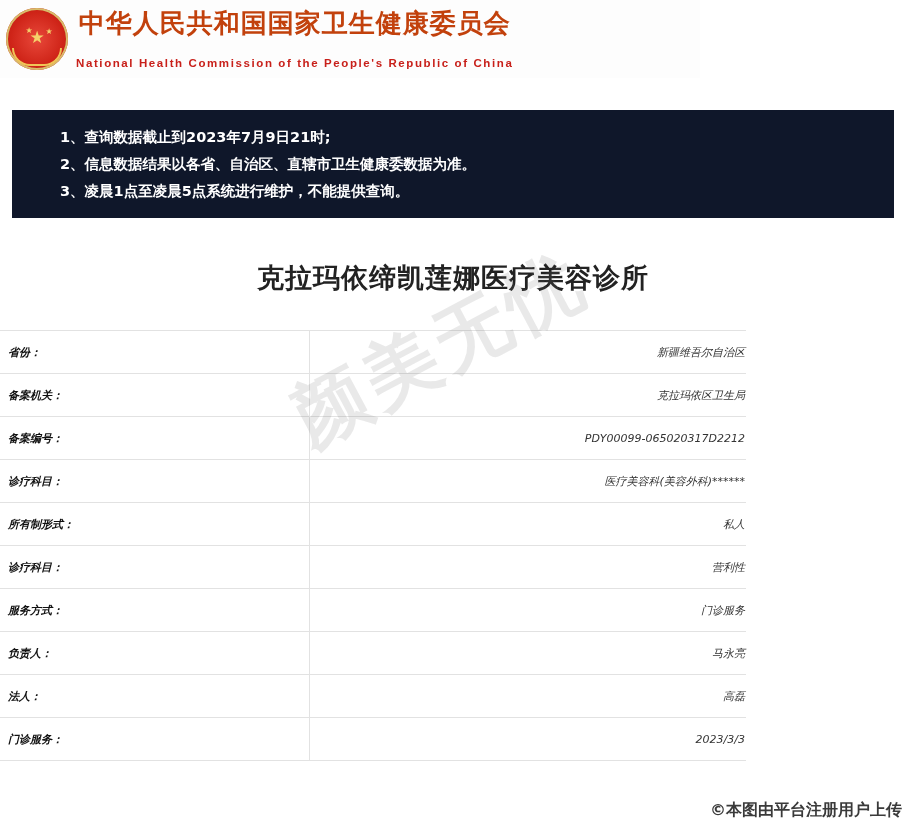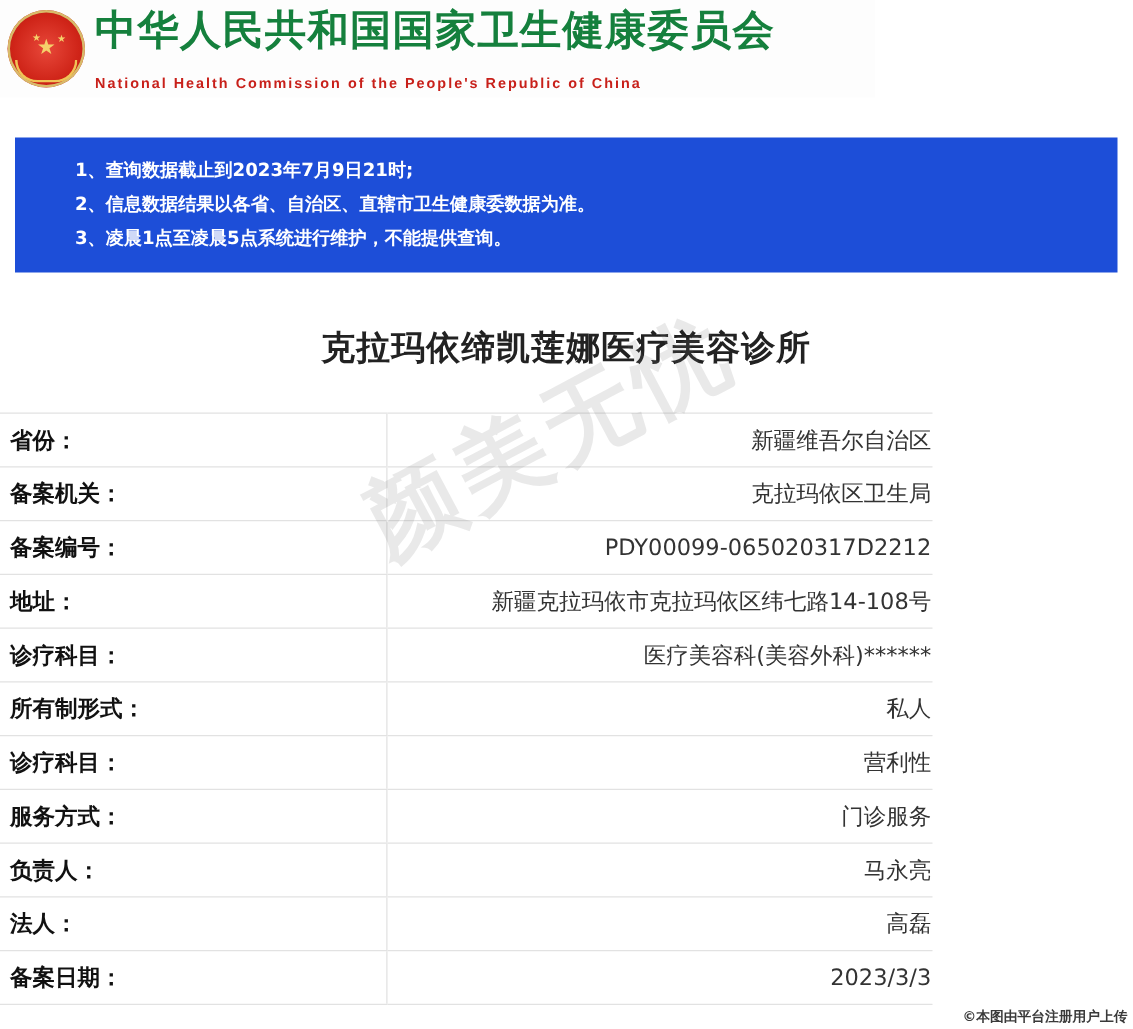--- a/index.html
+++ b/index.html
@@ -66,42 +66,43 @@
     border-top: none;
     border-radius: 0 0 24px 24px;
   }
   .title-block {
     display: flex;
     flex-direction: column;
     justify-content: center;
   }
   .title-cn {
     font-family: "DejaVu Sans", sans-serif;
-    font-size: 33px;
-    font-weight: bold;
-    color: #15803d;
+    font-size: 26px;
+    font-weight: bold;
+    color: #c2410c;
     letter-spacing: 1px;
     white-space: nowrap;
     line-height: 1.15;
+    text-align: center;
   }
   .title-en {
     font-size: 11.5px;
     font-weight: bold;
     color: #c8201a;
     letter-spacing: 1.6px;
     white-space: nowrap;
     margin-top: 19px;
   }
 
   
   .notice-wrap {
     padding: 28px 12px 0 12px;
   }
   .notice {
-    background: #1d4ed8;
+    background: #0f172a;
     color: #ffffff;
     padding: 14px 16px 14px 48px;
     font-size: 14.5px;
     line-height: 1.85;
     font-weight: bold;
     font-family: "DejaVu Sans", sans-serif;
   }
   .notice div { white-space: nowrap; }
 
   
@@ -112,22 +113,23 @@
     font-family: "DejaVu Sans", sans-serif;
     color: #222;
     padding: 42px 0 34px 0;
     letter-spacing: 1px;
   }
 
   
   table.info {
     width: 746px;
     border-collapse: collapse;
-    font-size: 18px;
-    font-family: "DejaVu Sans", sans-serif;
+    font-size: 11px;
+    font-family: "DejaVu Sans", sans-serif;
+    font-style: italic;
   }
   table.info tr { height: 43px; }
   table.info td {
     border-top: 1px solid #e2e2e2;
     border-bottom: 1px solid #e2e2e2;
     vertical-align: middle;
   }
   td.label {
     width: 300px;
     padding-left: 8px;
@@ -154,21 +156,21 @@
     color: rgba(120,120,120,0.16);
     transform: rotate(-28deg);
     white-space: nowrap;
     pointer-events: none;
     letter-spacing: 6px;
   }
   .corner-note {
     position: absolute;
     right: 4px;
     bottom: 2px;
-    font-size: 11px;
+    font-size: 16px;
     font-weight: bold;
     color: #3a3a3a;
     font-family: "DejaVu Sans", sans-serif;
     white-space: nowrap;
   }
 </style>
 </head>
 <body>
 
 <div class="header">
@@ -204,24 +206,20 @@
     </tr>
     <tr>
       <td class="label">备案机关：</td>
       <td class="value">克拉玛依区卫生局</td>
     </tr>
     <tr>
       <td class="label">备案编号：</td>
       <td class="value">PDY00099-065020317D2212</td>
     </tr>
     <tr>
-      <td class="label">地址：</td>
-      <td class="value">新疆克拉玛依市克拉玛依区纬七路14-108号</td>
-    </tr>
-    <tr>
       <td class="label">诊疗科目：</td>
       <td class="value">医疗美容科(美容外科)******</td>
     </tr>
     <tr>
       <td class="label">所有制形式：</td>
       <td class="value">私人</td>
     </tr>
     <tr>
       <td class="label">诊疗科目：</td>
       <td class="value">营利性</td>
@@ -232,20 +230,20 @@
     </tr>
     <tr>
       <td class="label">负责人：</td>
       <td class="value">马永亮</td>
     </tr>
     <tr>
       <td class="label">法人：</td>
       <td class="value">高磊</td>
     </tr>
     <tr>
-      <td class="label">备案日期：</td>
+      <td class="label">门诊服务：</td>
       <td class="value">2023/3/3</td>
     </tr>
   </tbody>
 </table>
 
 <div class="watermark">颜美无忧</div>
 <div class="corner-note">©本图由平台注册用户上传</div>
 
 </body></html>

